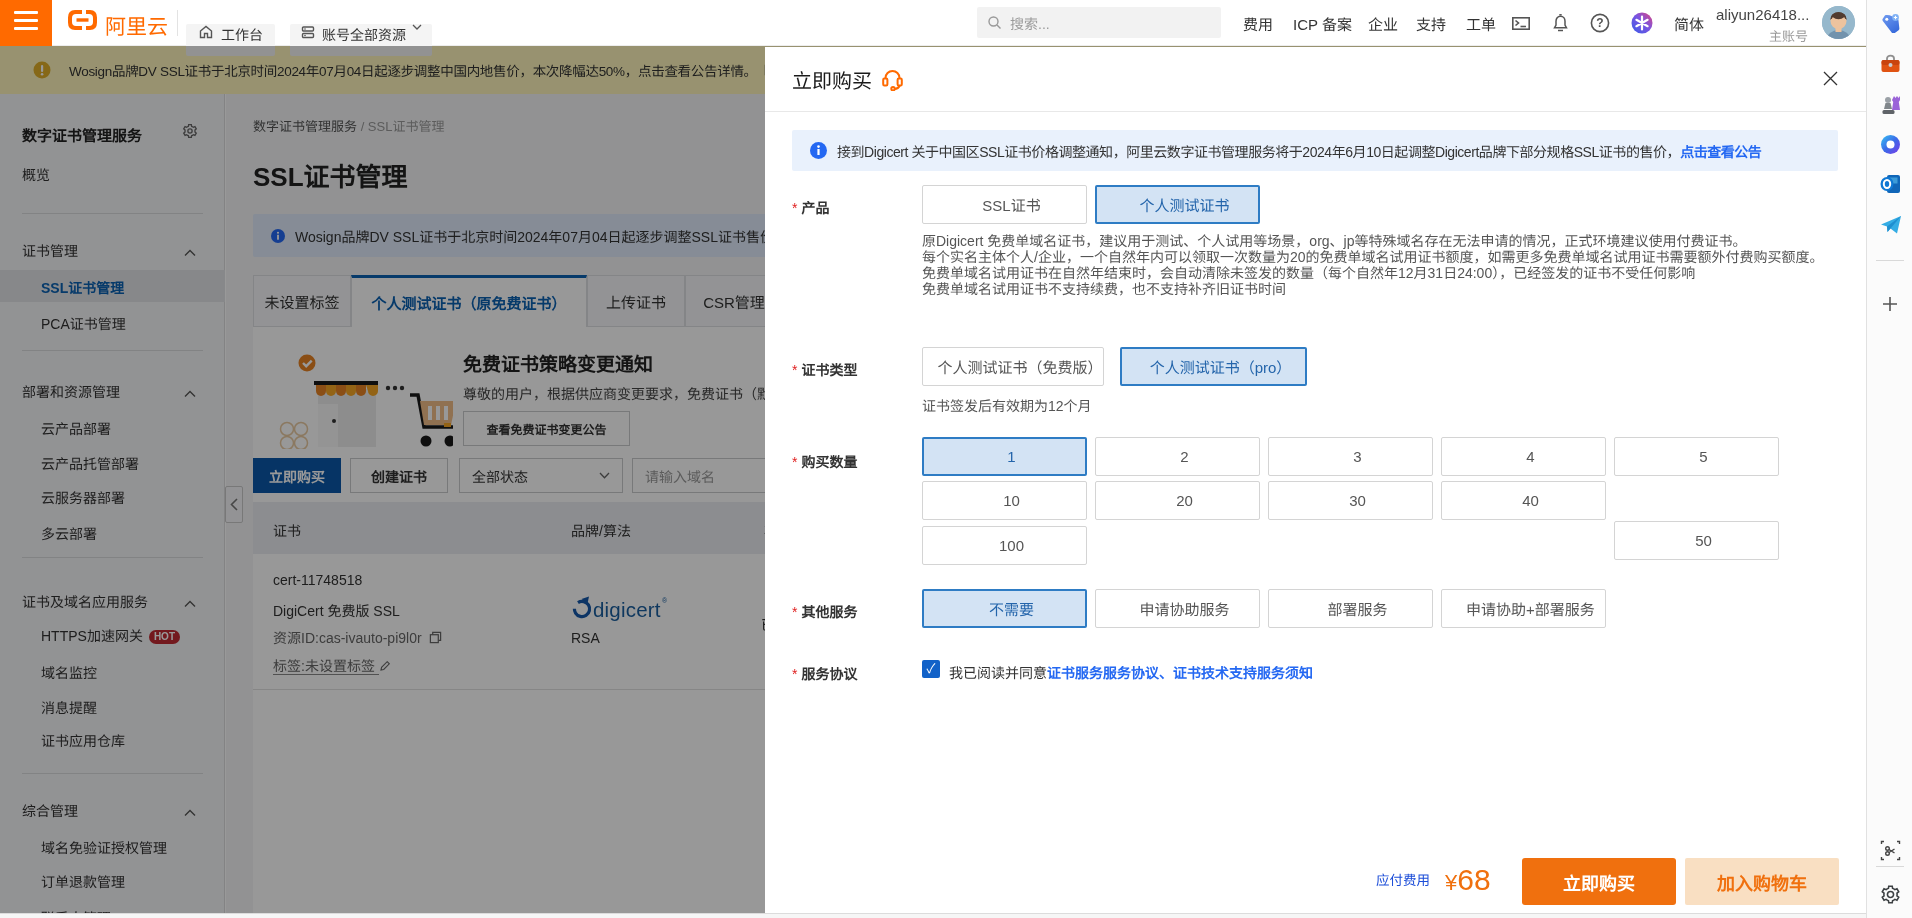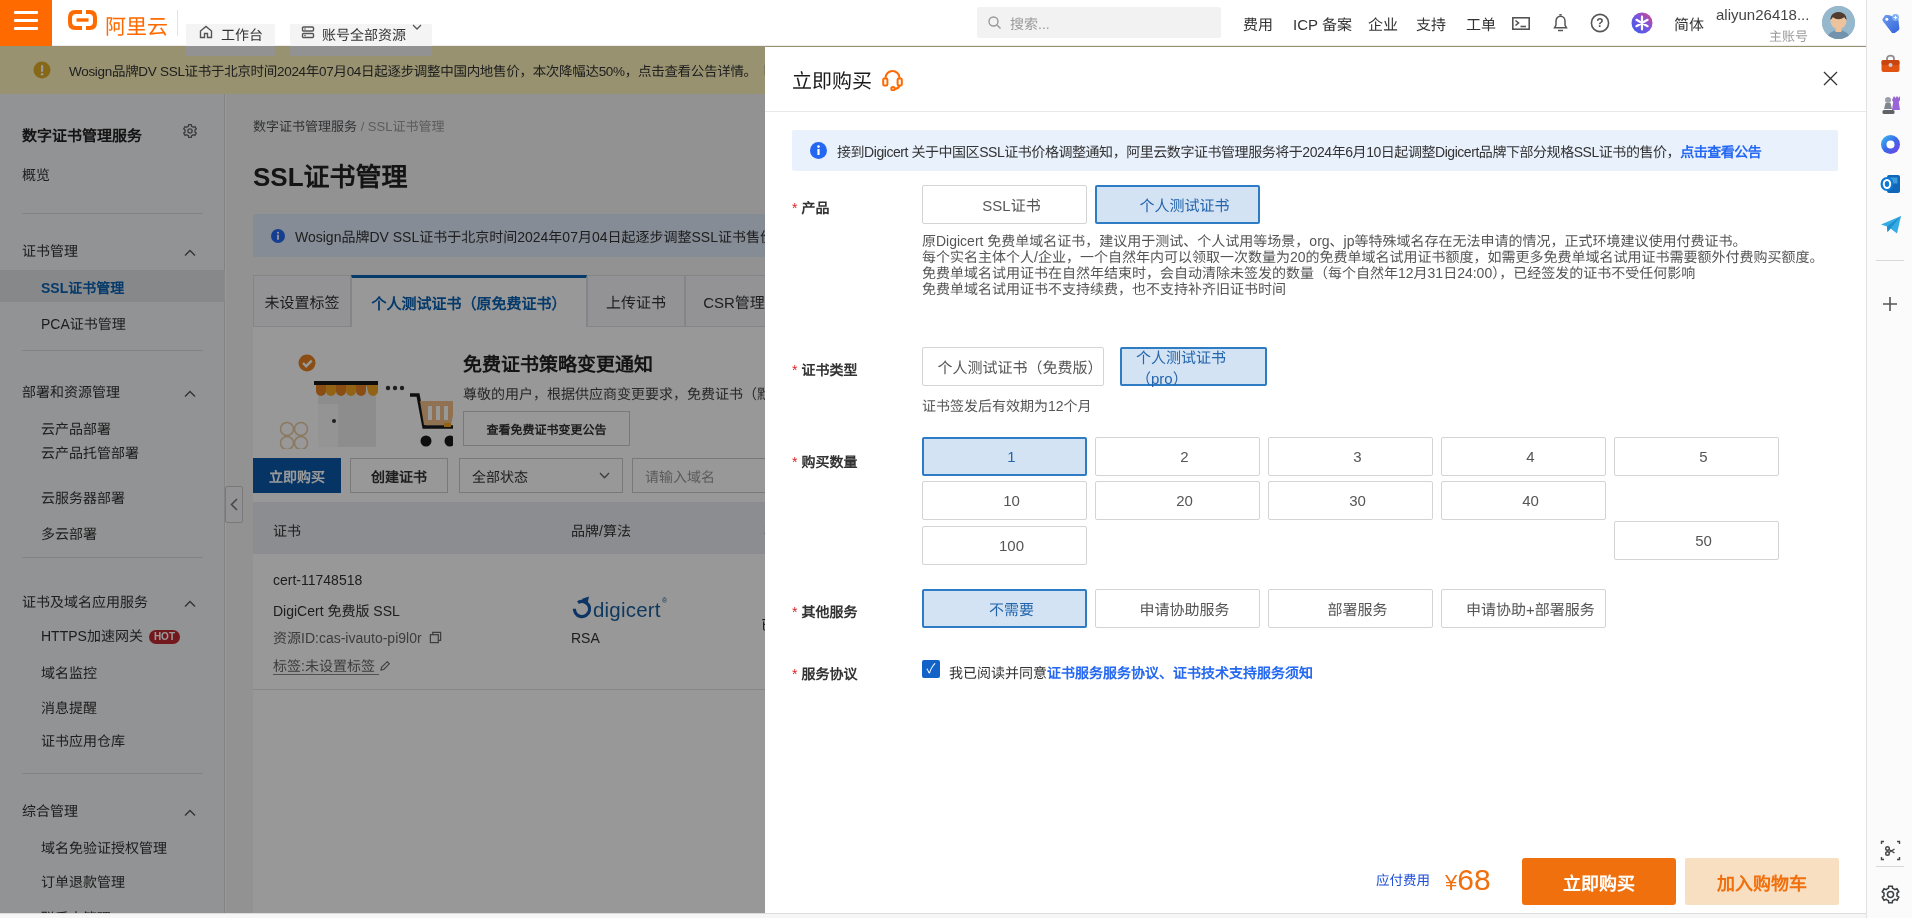--- a/index.html
+++ b/index.html
@@ -195,21 +195,21 @@
   <div id="selitem">
       <span>SSL证书管理</span>
     </div>
   <div class="sitem2" style="top:219px">PCA证书管理</div>
   <div class="sdiv" style="top:256px"></div>
   <div class="sitem" style="top:287px">部署和资源管理</div>
     <div class="chev" style="top:291px"><svg width="12" height="8" viewBox="0 0 12 8" fill="none" stroke="#555" stroke-width="1.4">
         <path d="M1 6.5 L6 1.5 L11 6.5"></path>
       </svg></div>
   <div class="sitem2" style="top:324px">云产品部署</div>
-  <div class="sitem2" style="top:348px">云产品托管部署</div>
+  <div class="sitem2" style="top:359px">云产品托管部署</div>
   <div class="sitem2" style="top:393px">云服务器部署</div>
   <div class="sitem2" style="top:429px">多云部署</div>
   <div class="sdiv" style="top:463px"></div>
   <div class="sitem" style="top:497px">证书及域名应用服务</div>
     <div class="chev" style="top:501px"><svg width="12" height="8" viewBox="0 0 12 8" fill="none" stroke="#555" stroke-width="1.4">
         <path d="M1 6.5 L6 1.5 L11 6.5"></path>
       </svg></div>
   <div class="sitem2" style="top:531px">HTTPS加速网关<span id="hot">HOT</span></div>
   <div class="sitem2" style="top:568px">域名监控</div>
   <div class="sitem2" style="top:603px">消息提醒</div>
@@ -344,21 +344,21 @@
   <div class="obtn sel" style="left:330px; top:138px;">个人测试证书</div>
   <div class="desc" style="top:186px;">
     原Digicert 免费单域名证书，建议用于测试、个人试用等场景，org、jp等特殊域名存在无法申请的情况，正式环境建议使用付费证书。<br>
     每个实名主体个人/企业，一个自然年内可以领取一次数量为20的免费单域名试用证书额度，如需更多免费单域名试用证书需要额外付费购买额度。<br>
     免费单域名试用证书在自然年结束时，会自动清除未签发的数量（每个自然年12月31日24:00），已经签发的证书不受任何影响<br>
     免费单域名试用证书不支持续费，也不支持补齐旧证书时间
   </div>
 
   <div class="lbl" style="top:312px;"><i>*</i>证书类型</div>
   <div class="obtn" style="left:157px; top:300px; width:182px;">个人测试证书（免费版）</div>
-  <div class="obtn sel" style="left:355px; top:300px; width:147px;">个人测试证书（pro）</div>
+  <div class="obtn sel" style="left:355px; top:300px; width:187px;">个人测试证书（pro）</div>
   <div class="desc" style="top:351px;">证书签发后有效期为12个月</div>
 
   <div class="lbl" style="top:404px;"><i>*</i>购买数量</div>
   <div class="obtn sel" style="left:157px; top:390px;">1</div>
   <div class="obtn" style="left:330px; top:390px;">2</div>
   <div class="obtn" style="left:503px; top:390px;">3</div>
   <div class="obtn" style="left:676px; top:390px;">4</div>
   <div class="obtn" style="left:849px; top:390px;">5</div>
   <div class="obtn" style="left:157px; top:434px;">10</div>
   <div class="obtn" style="left:330px; top:434px;">20</div>

